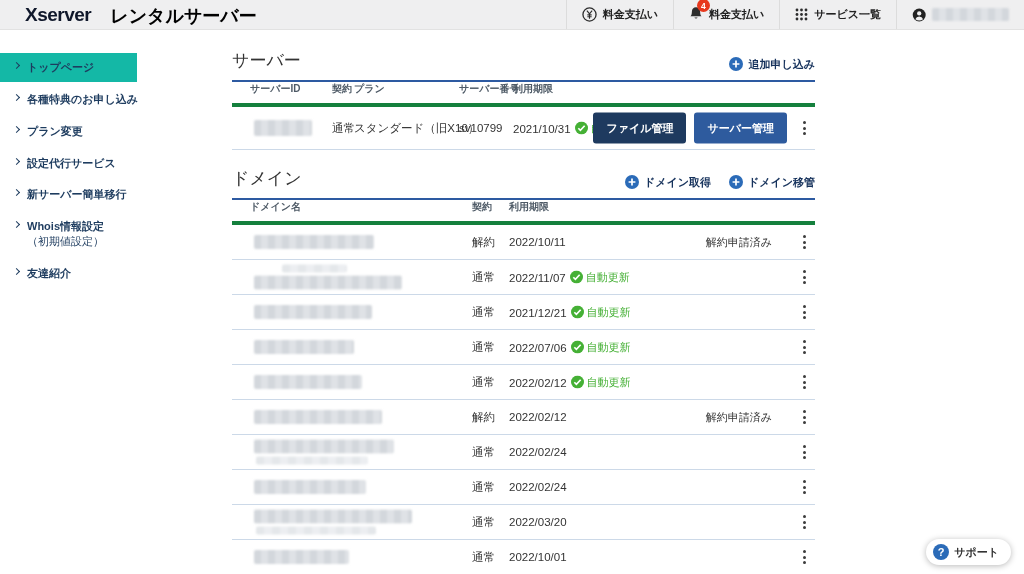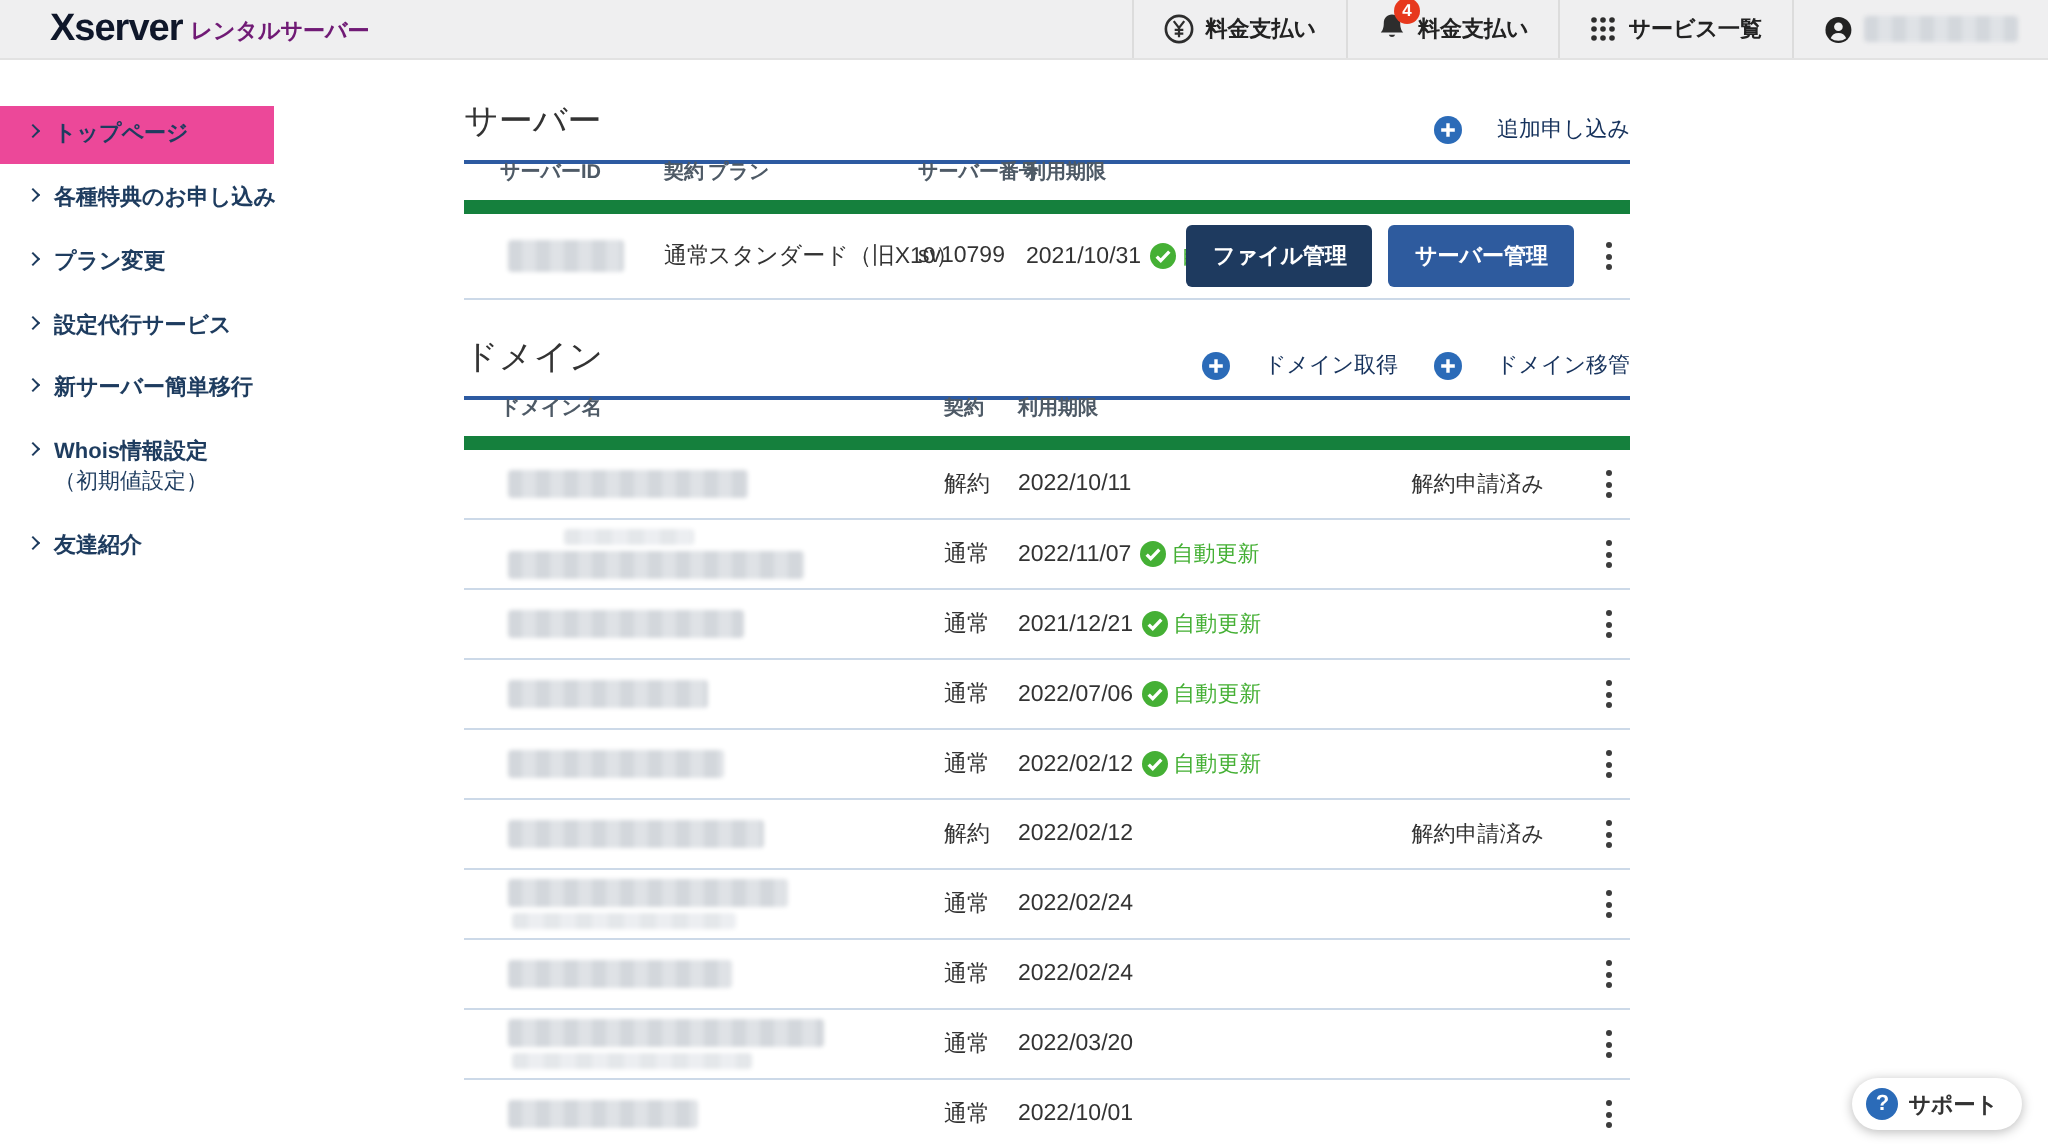--- a/index.html
+++ b/index.html
@@ -11,21 +11,21 @@
   .page { position:relative; width:1024px; height:574px; background:#fff; }
 
   
   .header {
     position:absolute; top:0; left:0; width:1024px; height:30px;
     background:#efeff0; border-bottom:1px solid #e2e2e2;
     display:flex; align-items:stretch;
   }
   .logo { display:flex; align-items:center; padding-left:25px; cursor:pointer; }
   .logo-brand { font-size:19px; font-weight:800; color:#0f172a; letter-spacing:-0.5px; }
-  .logo-product { font-size:11px; font-weight:bold; color:#701a75; margin-left:4px; padding-top:2px; }
+  .logo-product { font-size:18px; font-weight:bold; color:#000000; margin-left:19px; padding-top:2px; }
   .hnav { margin-left:auto; display:flex; height:100%; }
   .hnav-item {
     display:flex; align-items:center; gap:6px; padding:0 15px;
     border-left:1px solid #dcdcdc; font-size:11px; font-weight:bold; color:#222;
     cursor:pointer; white-space:nowrap;
   }
   .bell-wrap { position:relative; }
   .badge {
     position:absolute; top:-7px; right:-7px; width:13px; height:13px;
     background:#e7381d; color:#fff; font-size:8.5px; font-weight:bold;
@@ -43,44 +43,44 @@
   }
 
   
   .sidebar { position:absolute; top:30px; left:0; width:215px; padding-top:23px; }
   .side-item {
     display:flex; align-items:flex-start; gap:8px;
     width:200px; padding:7px 8px 7px 14px;
     font-size:11px; font-weight:bold; color:#1e3c5f;
     cursor:pointer; line-height:1.35; margin-bottom:3px;
   }
-  .side-item.active { width:137px; background:#ec4899; }
+  .side-item.active { width:137px; background:#14b8a6; }
   .chev {
     width:5px; height:5px; margin-top:3px; flex:none;
     border-top:1.6px solid #1e3c5f; border-right:1.6px solid #1e3c5f;
     transform:rotate(45deg);
   }
   .side-sub { display:block; font-weight:normal; }
 
   
   .main { position:absolute; top:30px; left:232px; width:583px; }
   .sec-head {
     display:flex; justify-content:space-between; align-items:flex-end;
     padding:19px 0 8px; border-bottom:2px solid #2d5aa1;
   }
   .sec-head.domain-head { padding-top:17px; }
   .sec-title { font-size:17px; font-weight:500; color:#333; }
   .sec-actions { display:flex; gap:18px; }
   .add-link {
-    display:flex; align-items:center; gap:17px;
-    font-size:11px; font-weight:normal; color:#16325c; cursor:pointer;
+    display:flex; align-items:flex-start; gap:5px;
+    font-size:11px; font-weight:bold; color:#16325c; cursor:pointer;
   }
   .plus-ic { flex:none; display:block; }
 
-  .thead { position:relative; height:25px; border-bottom:7px solid #15803d; }
+  .thead { position:relative; height:25px; border-bottom:4px solid #15803d; }
   .thead span {
     position:absolute; bottom:7px; font-size:10px; font-weight:bold; color:#4e5a66;
     white-space:nowrap;
   }
   .row { position:relative; border-bottom:1px solid #ccd9e8; }
   .s-row { height:43px; }
   .d-row { height:35px; }
   .cell { position:absolute; top:50%; transform:translateY(-50%); font-size:11.5px; color:#333; white-space:nowrap; }
   .expire-cell { display:flex; align-items:center; gap:4px; }
   .renew { display:flex; align-items:center; gap:3px; font-size:11px; color:#45b035; }

